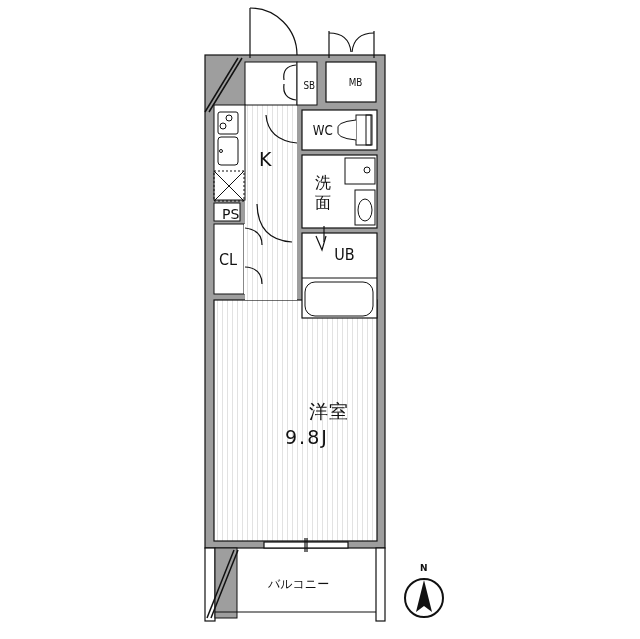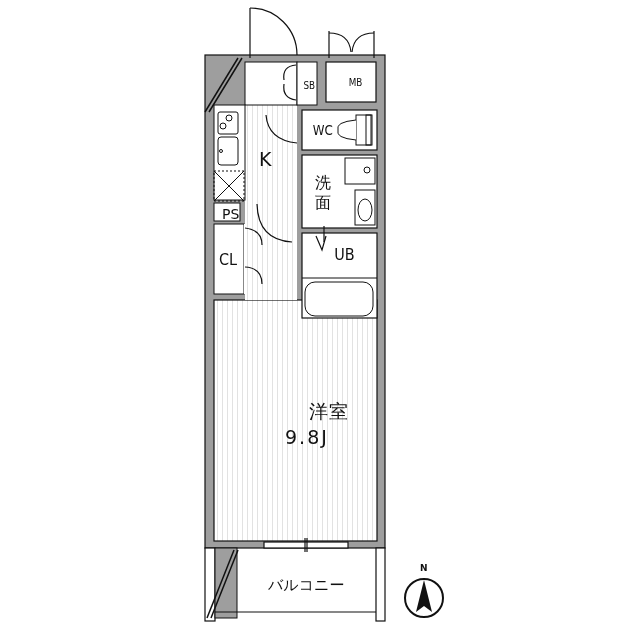--- a/index.html
+++ b/index.html
@@ -10,21 +10,21 @@
   .lbl-wc{left:311px;top:123px;font-size:14px;transform:scaleX(0.85);}
   .lbl-sb{left:302px;top:80px;font-size:11px;transform:scaleX(0.8);}
   .lbl-mb{left:347px;top:77px;font-size:11px;transform:scaleX(0.8);}
   .lbl-sen{left:315px;top:175px;font-size:16px;}
   .lbl-men{left:315px;top:195px;font-size:16px;}
   .lbl-ps{left:222px;top:207px;font-size:14px;}
   .lbl-cl{left:218px;top:252px;font-size:16px;transform:scaleX(0.9);}
   .lbl-ub{left:333px;top:247px;font-size:16px;transform:scaleX(0.9);}
   .lbl-room{left:273px;top:402px;font-size:19px;letter-spacing:1px;margin-left:36px;}
   .lbl-size{left:273px;top:428px;font-size:19px;letter-spacing:2px;margin-left:12px;}
-  .lbl-balc{left:268px;top:578px;font-size:15px;}
+  .lbl-balc{left:268px;top:578px;font-size:12px;}
   .lbl-n{left:420px;top:564px;font-size:9px;font-weight:bold;}
 </style>
 </head>
 <body>
 
 <svg id="plan" width="640" height="639" viewBox="0 0 640 639" xmlns="http://www.w3.org/2000/svg">
   <defs>
     <pattern id="stripes" width="5" height="10" patternUnits="userSpaceOnUse">
       <rect width="5" height="10" fill="#fff"></rect>
       <line x1="2.5" y1="0" x2="2.5" y2="10" stroke="#e2e2e2" stroke-width="1"></line>

